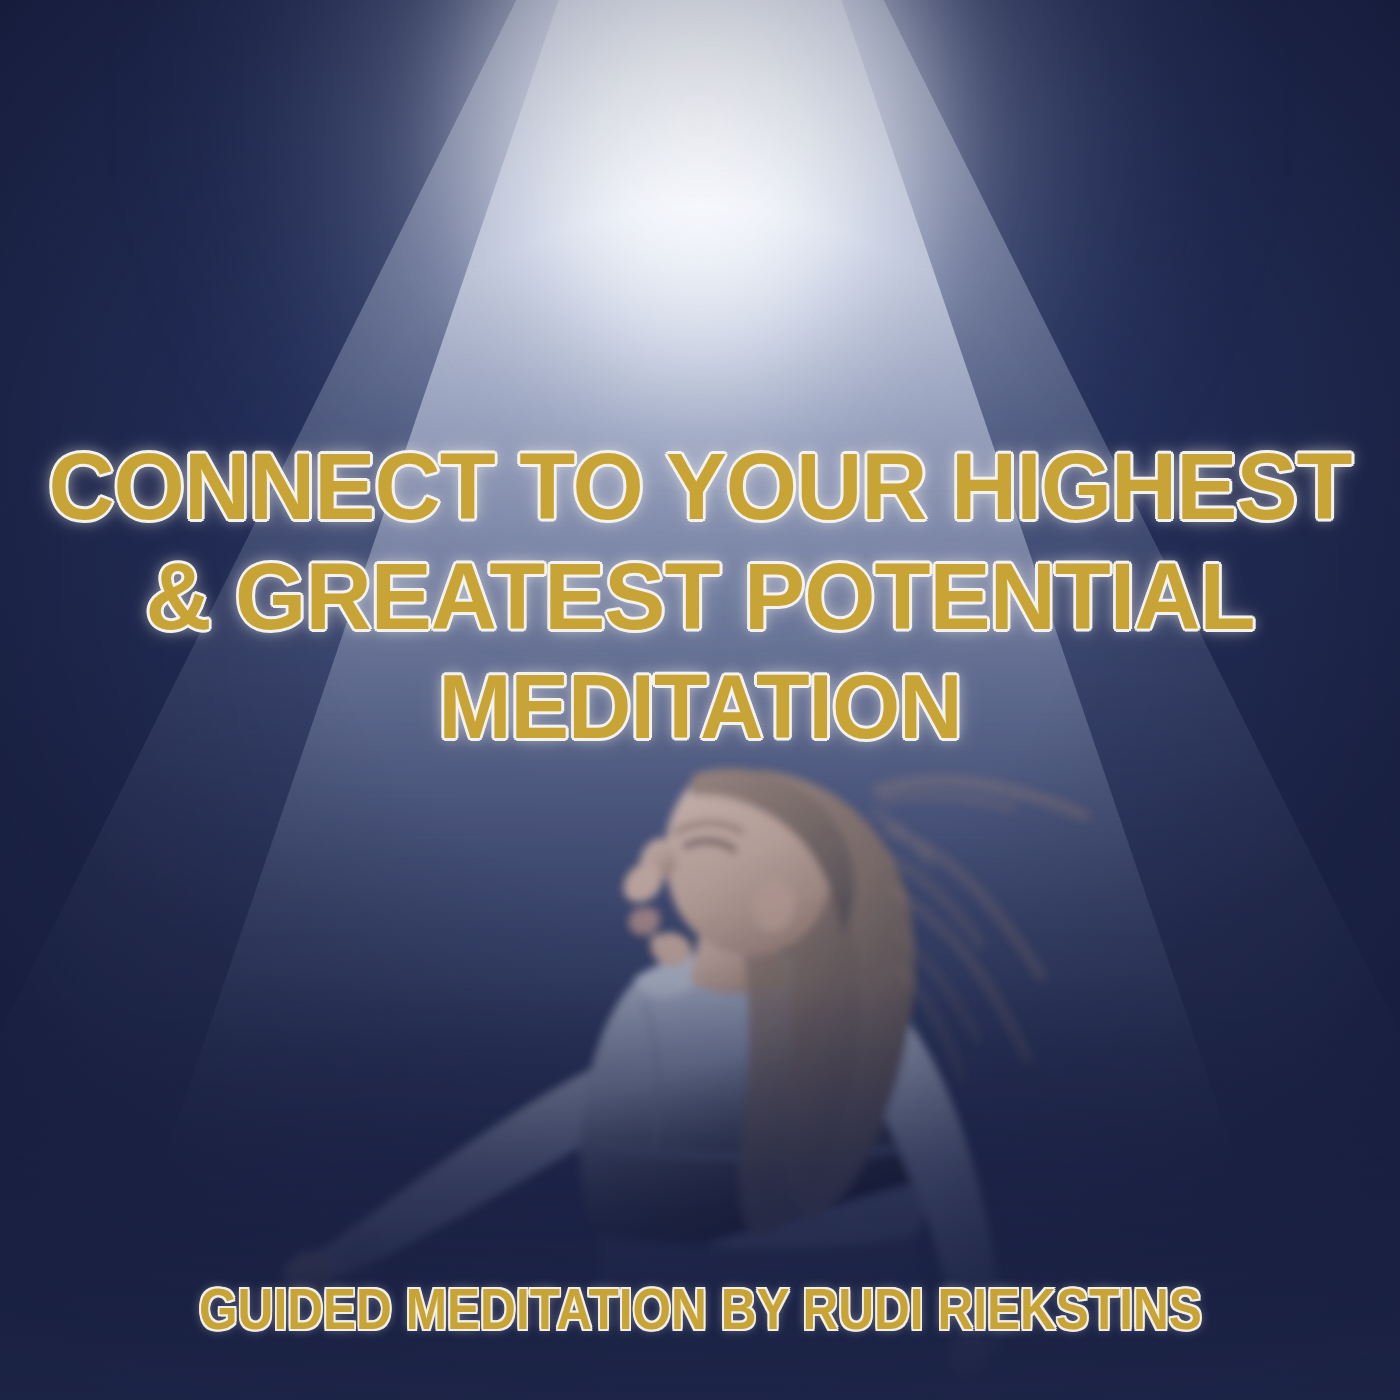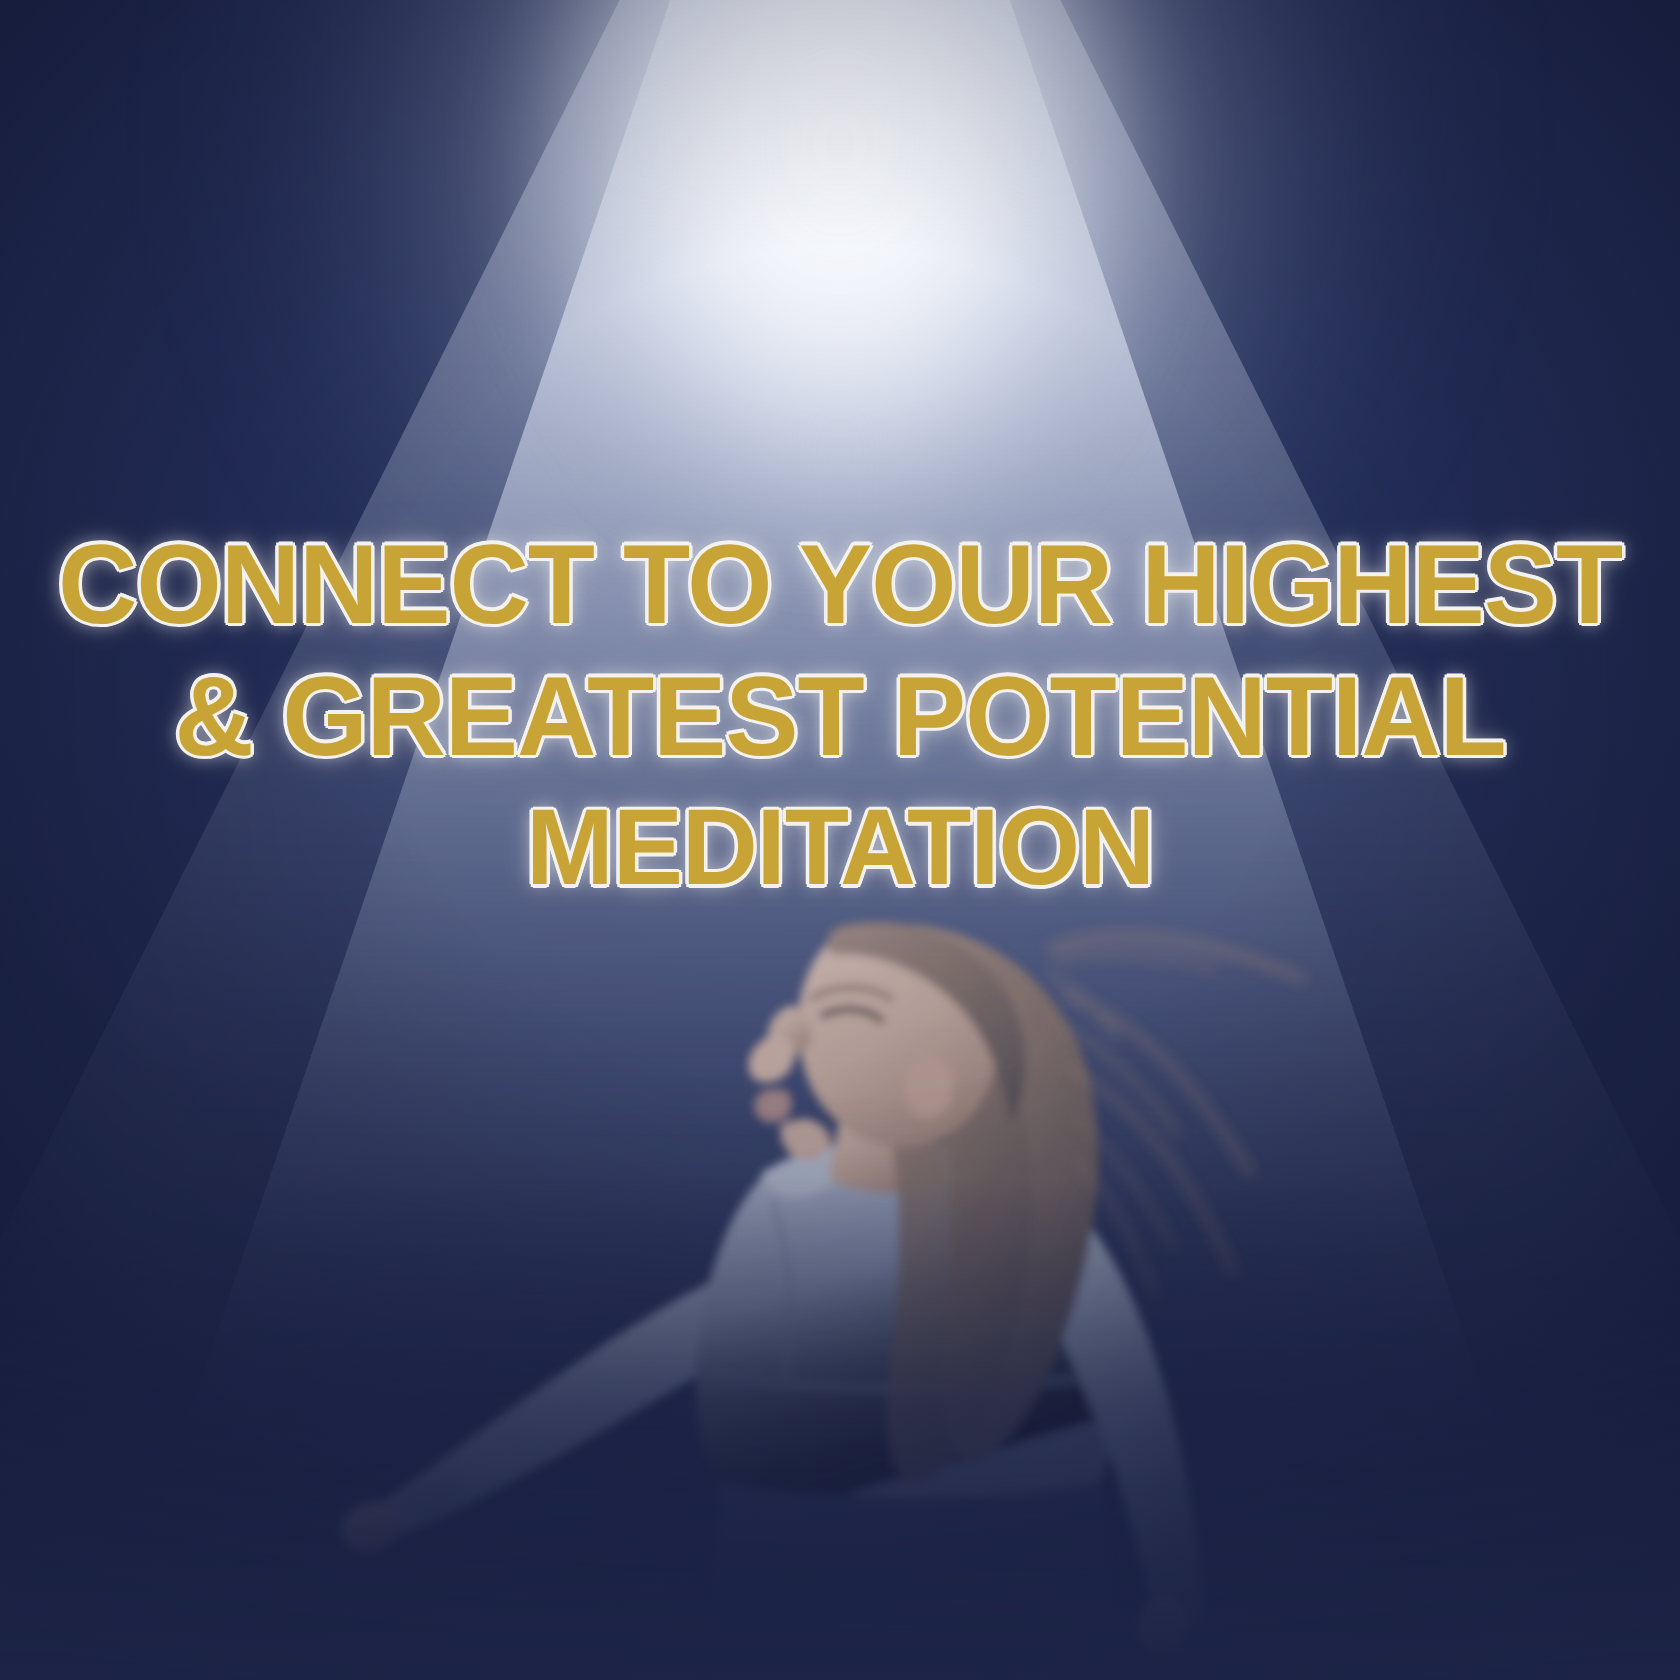--- a/index.html
+++ b/index.html
@@ -333,14 +333,17 @@
 
   <div class="vignette"></div>
   <div class="bottom-fade"></div>
 
   <div class="title-block">
     <span class="title-line l1">CONNECT TO YOUR HIGHEST</span>
     <span class="title-line l2">&amp; GREATEST POTENTIAL</span>
     <span class="title-line l3">MEDITATION</span>
   </div>
 
+  <div class="byline">
+    <span class="byline-text">GUIDED MEDITATION BY RUDI RIEKSTINS</span>
+  </div>
 
 </div>
 
 </body></html>

